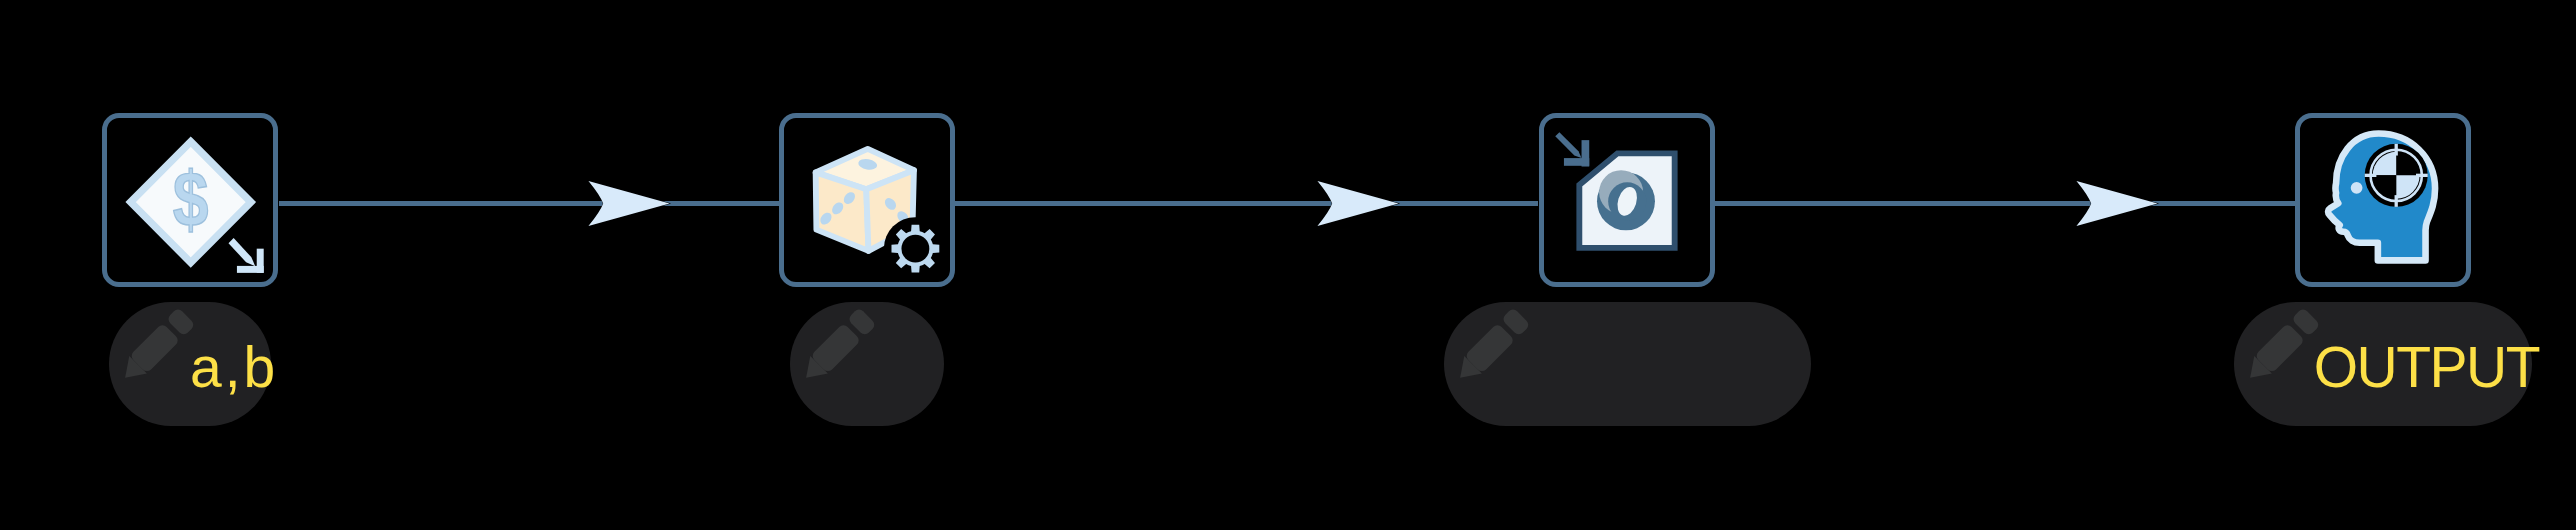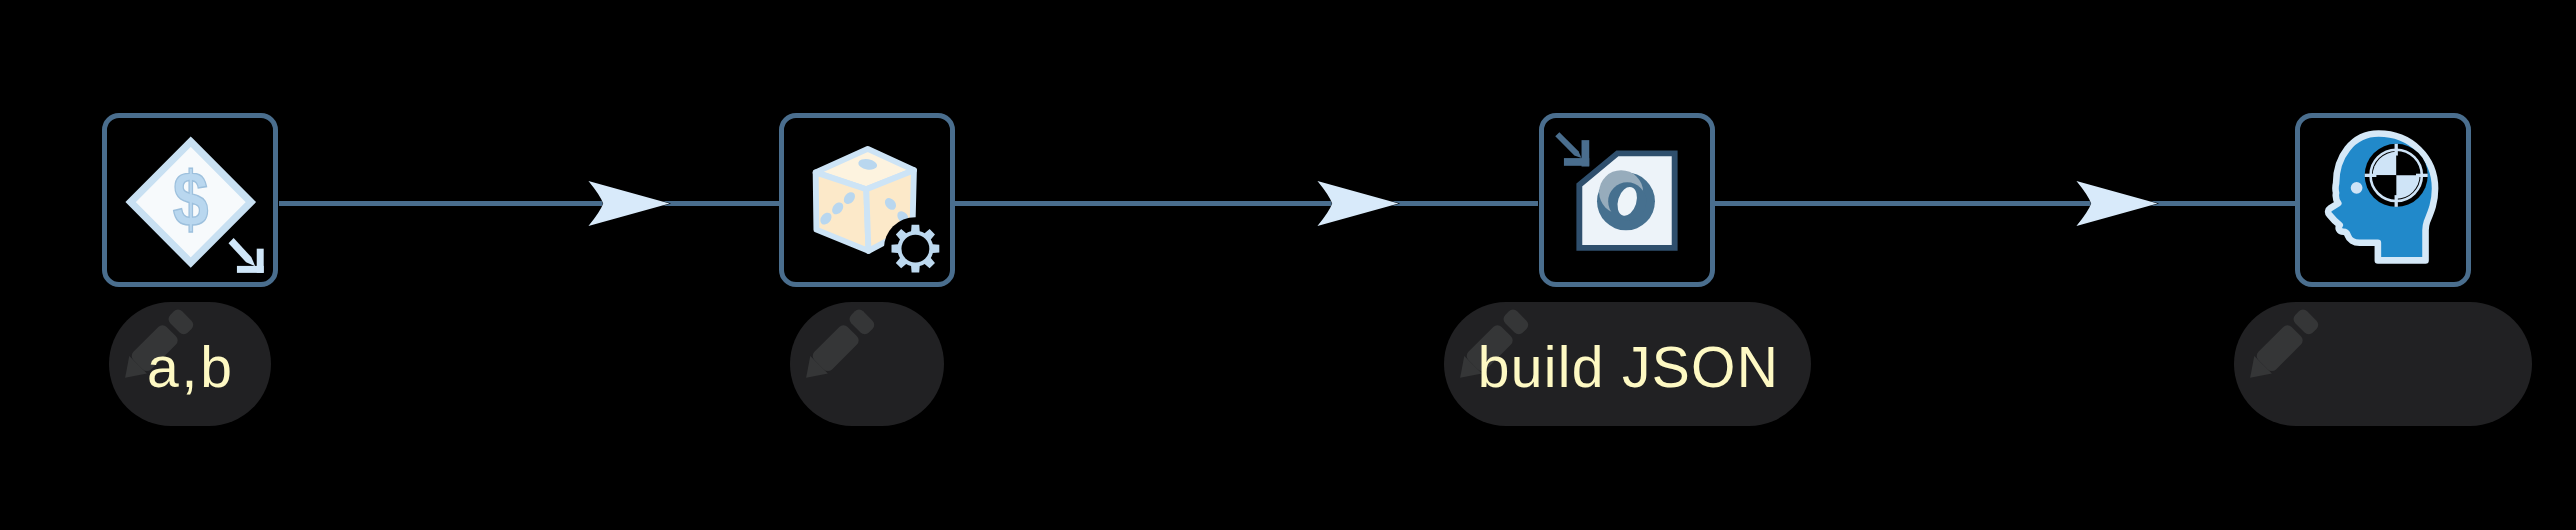--- a/index.html
+++ b/index.html
@@ -2,21 +2,21 @@
 <html style="font-size:11.8px"><head>
 <meta charset="utf-8">
 <style>
 *{margin:0;padding:0;box-sizing:border-box}
 html,body{background:#000}
 body{width:2576px;height:531px;position:relative;overflow:hidden;font-family:"Liberation Sans",sans-serif}
 .wire{position:absolute;top:201px;height:5.1px;background:#4a6e8e}
 .node{position:absolute;top:113px;width:176px;height:174px;border:5.1px solid #4a6e8e;border-radius:17px;background:#000}
 .node svg{position:absolute;left:-5.1px;top:-5.1px}
 .pill{position:absolute;top:302px;height:124px;background:#212123;border-radius:62px}
-.pill .txt{position:absolute;width:100%;left:1px;text-align:center;top:37px;font-size:57px;color:#fef9c3;line-height:57px;white-space:nowrap}
+.pill .txt{position:absolute;width:100%;left:7px;text-align:right;top:37px;font-size:57px;color:#fde047;line-height:57px;white-space:nowrap}
 .pill svg{position:absolute}
 </style>
 </head>
 <body>
 
 <div class="wire" style="left:279px;width:501px"></div>
 <div class="wire" style="left:954px;width:584px"></div>
 <div class="wire" style="left:1715px;width:580px"></div>
 
 <svg style="position:absolute;left:581px;top:174px" width="96" height="59" viewBox="0 0 130 80">
@@ -117,24 +117,24 @@
   </svg>
 </div>
 <div class="pill" style="left:1444px;width:367px">
   <svg width="99" height="92" viewBox="0 0 135 125" style="left:0;top:0">
     <g fill="#353637" transform="translate(22,103) rotate(-45)">
       <polygon points="0,0 25,-17 25,17"></polygon>
       <rect x="25" y="-17" width="64" height="34" rx="8"></rect>
       <rect x="96" y="-17" width="23" height="34" rx="8"></rect>
     </g>
   </svg>
-  <div class="txt" style="letter-spacing:1.3px">build JSON</div>
 </div>
 <div class="pill" style="left:2234px;width:298px">
   <svg width="99" height="92" viewBox="0 0 135 125" style="left:0;top:0">
     <g fill="#353637" transform="translate(22,103) rotate(-45)">
       <polygon points="0,0 25,-17 25,17"></polygon>
       <rect x="25" y="-17" width="64" height="34" rx="8"></rect>
       <rect x="96" y="-17" width="23" height="34" rx="8"></rect>
     </g>
   </svg>
+  <div class="txt" style="letter-spacing:-1.5px">OUTPUT</div>
 </div>
 
 
 </body></html>

